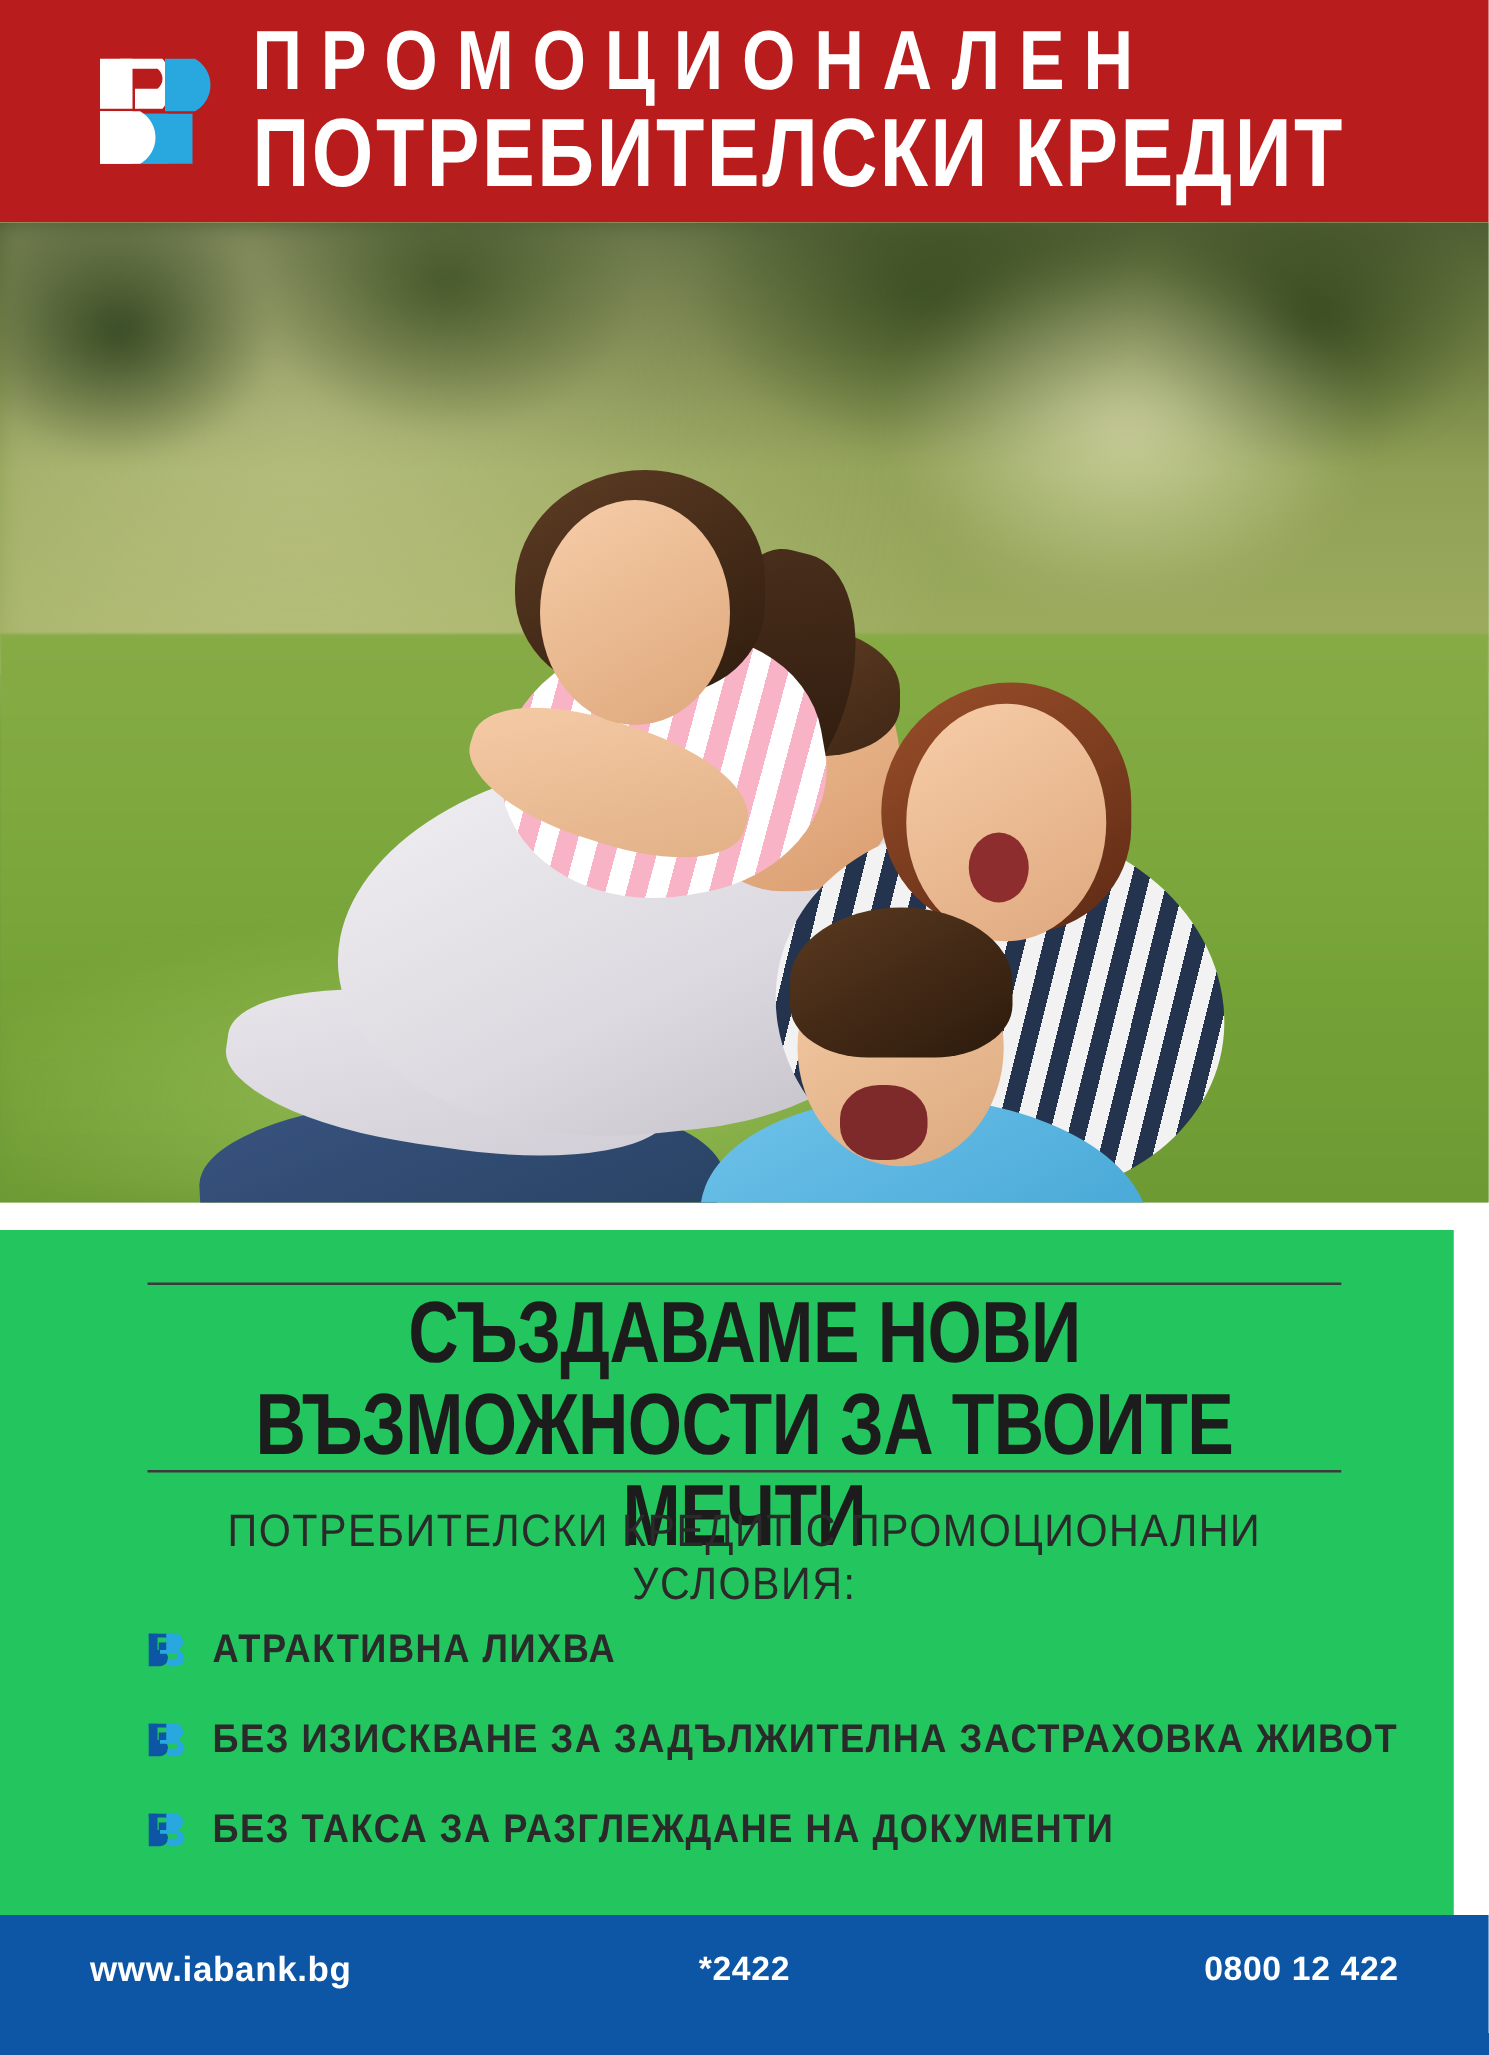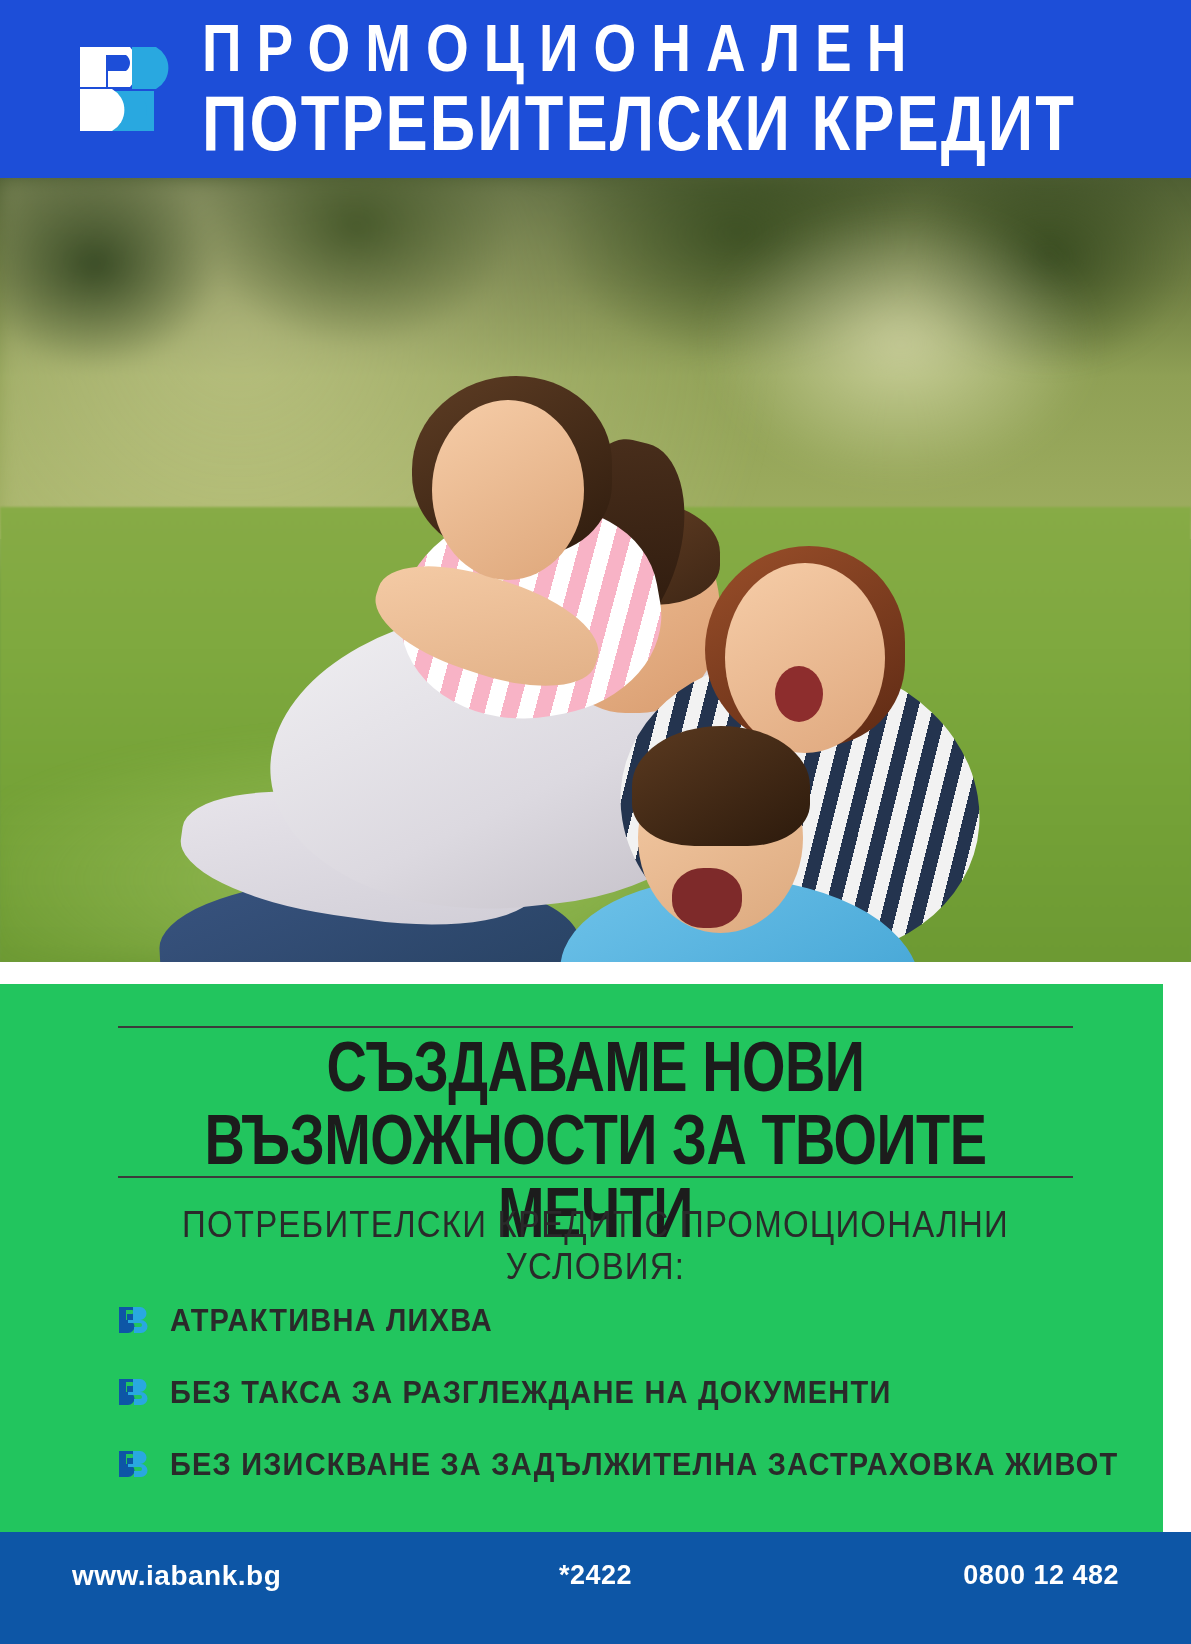--- a/index.html
+++ b/index.html
@@ -15,21 +15,21 @@
     position: relative;
   }
 
   
   .header {
     position: absolute;
     left: 0;
     top: 0;
     width: 1191px;
     height: 178px;
-    background: #1d4ed8;
+    background: #b91c1c;
     display: flex;
     align-items: center;
   }
   .logo {
     width: 112px;
     height: 96px;
     margin-left: 72px;
     margin-right: 18px;
     flex: none;
     position: relative;
@@ -434,36 +434,36 @@
     <div class="bullet">
       <span class="bullet-icon">
         <svg width="30" height="28" viewBox="0 0 30 28" xmlns="http://www.w3.org/2000/svg">
           <path d="M1 1 H15 A6.5 6.5 0 0 1 15 14 H9 V8 H14 A2 2 0 0 0 14 4 H1 Z" fill="#0d56a6"></path>
           <rect x="1" y="1" width="7" height="13" fill="#0d56a6"></rect>
           <path d="M15 1 H22 A6.5 6.5 0 0 1 22 14 H15 Z" fill="#29a8e0"></path>
           <path d="M1 14 H10 A6.5 6.5 0 0 1 10 27 H1 Z" fill="#0d56a6"></path>
           <path d="M10 14 H23 A6.5 6.5 0 0 1 23 27 H16 V21 H22 A2 2 0 0 0 22 17 H10 Z" fill="#29a8e0"></path>
         </svg>
       </span>
-      <span class="bullet-text">БЕЗ ТАКСА ЗА РАЗГЛЕЖДАНЕ НА ДОКУМЕНТИ</span>
+      <span class="bullet-text">БЕЗ ИЗИСКВАНЕ ЗА ЗАДЪЛЖИТЕЛНА ЗАСТРАХОВКА ЖИВОТ</span>
     </div>
 
     <div class="bullet">
       <span class="bullet-icon">
         <svg width="30" height="28" viewBox="0 0 30 28" xmlns="http://www.w3.org/2000/svg">
           <path d="M1 1 H15 A6.5 6.5 0 0 1 15 14 H9 V8 H14 A2 2 0 0 0 14 4 H1 Z" fill="#0d56a6"></path>
           <rect x="1" y="1" width="7" height="13" fill="#0d56a6"></rect>
           <path d="M15 1 H22 A6.5 6.5 0 0 1 22 14 H15 Z" fill="#29a8e0"></path>
           <path d="M1 14 H10 A6.5 6.5 0 0 1 10 27 H1 Z" fill="#0d56a6"></path>
           <path d="M10 14 H23 A6.5 6.5 0 0 1 23 27 H16 V21 H22 A2 2 0 0 0 22 17 H10 Z" fill="#29a8e0"></path>
         </svg>
       </span>
-      <span class="bullet-text">БЕЗ ИЗИСКВАНЕ ЗА ЗАДЪЛЖИТЕЛНА ЗАСТРАХОВКА ЖИВОТ</span>
+      <span class="bullet-text">БЕЗ ТАКСА ЗА РАЗГЛЕЖДАНЕ НА ДОКУМЕНТИ</span>
     </div>
 
   </div>
 </div>
 
 <div class="footer">
   <div class="footer-web">www.iabank.bg</div>
   <div class="footer-short">*2422</div>
-  <div class="footer-phone">0800 12 482</div>
+  <div class="footer-phone">0800 12 422</div>
 </div>
 
 </body></html>

